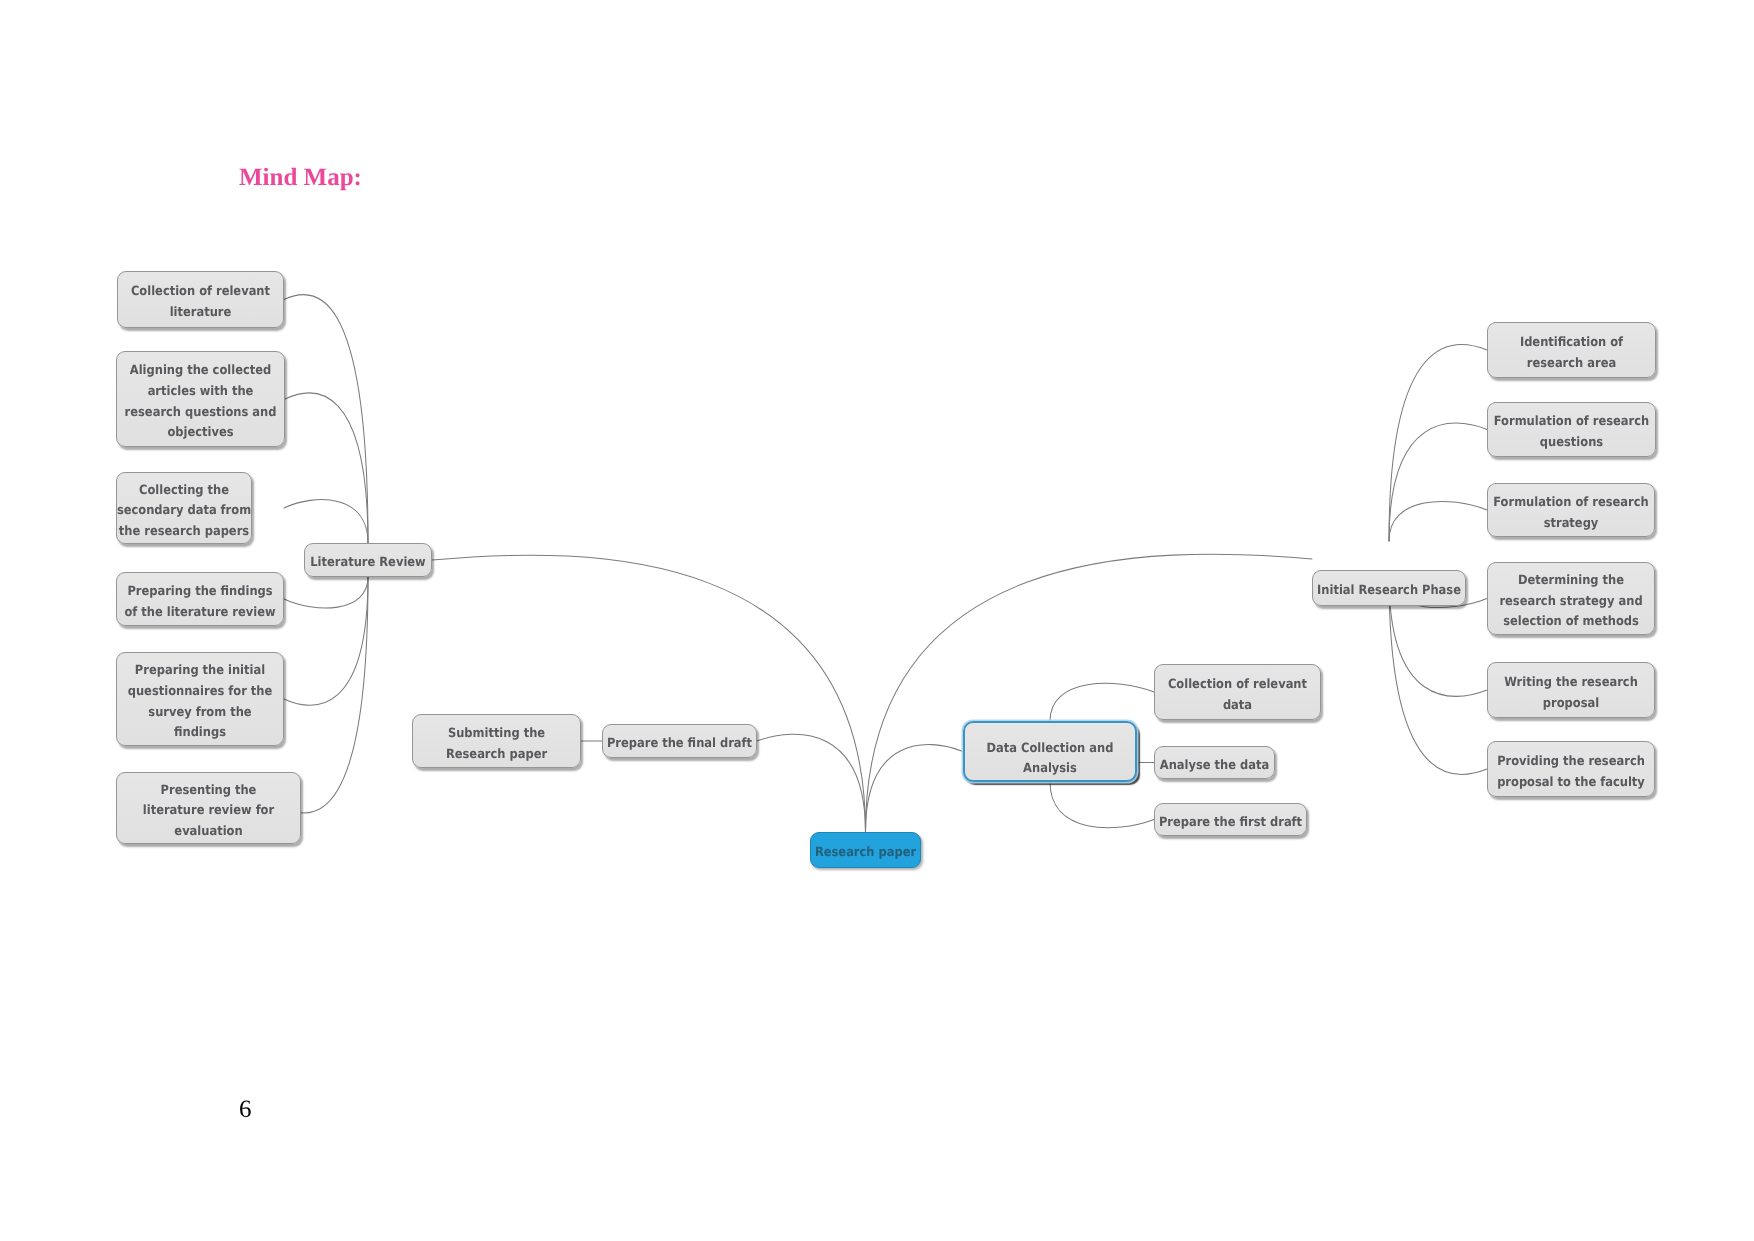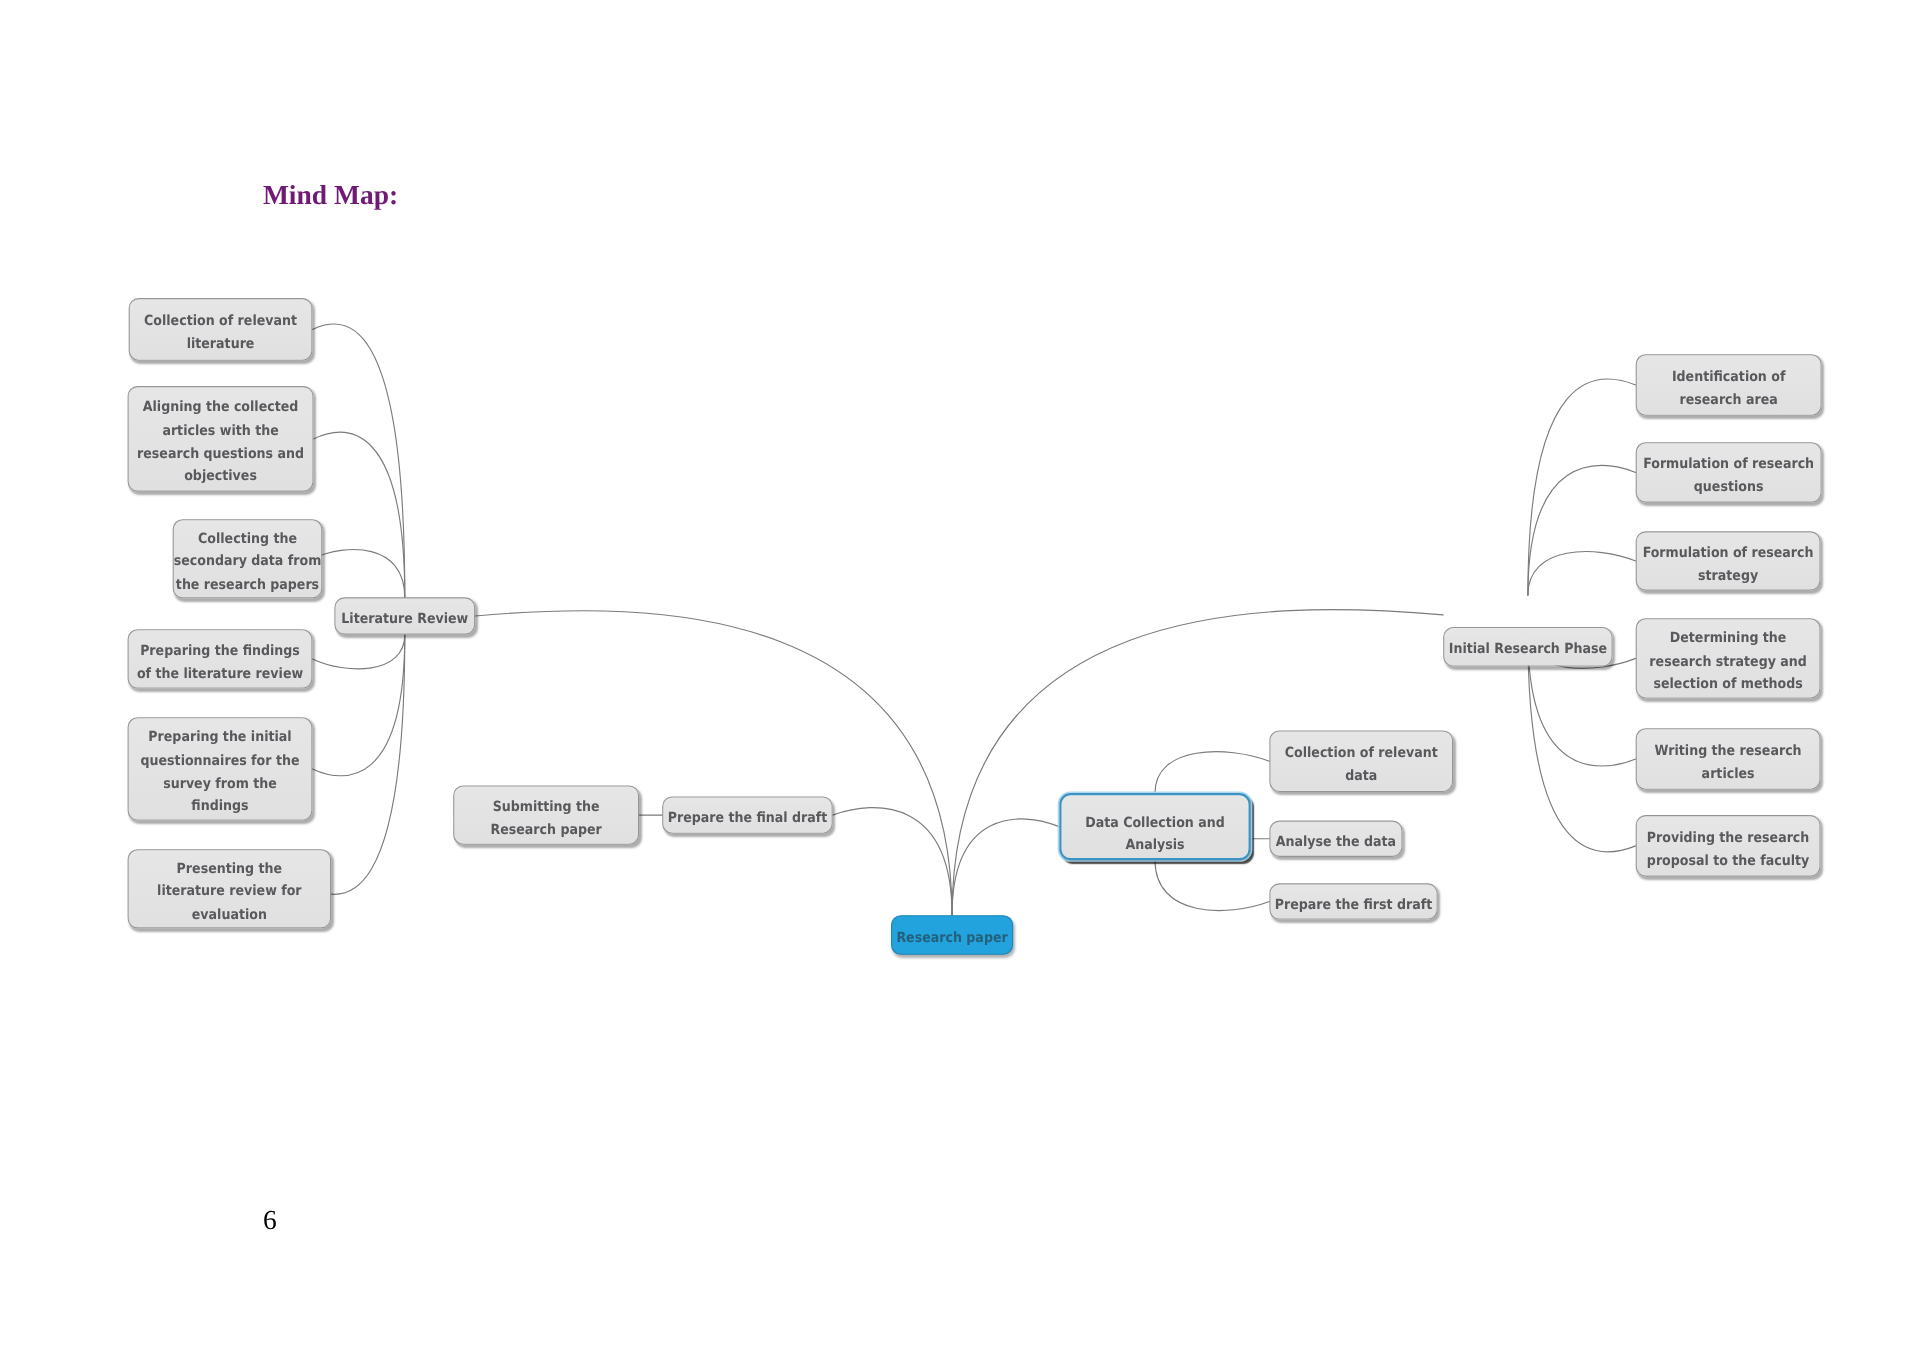--- a/index.html
+++ b/index.html
@@ -12,21 +12,21 @@
     position:relative;
   }
   #page { position:absolute; left:0; top:0; width:1754px; height:1241px; background:#fff; }
   #doc-title {
     position:absolute;
     left:239px; top:165px;
     font-family:"Liberation Serif", serif;
     font-weight:bold;
     font-size:25px;
     line-height:25px;
-    color:#701a75;
+    color:#ec4899;
     white-space:nowrap;
   }
   #page-number {
     position:absolute;
     left:239px; top:1097px;
     font-family:"Liberation Serif", serif;
     font-size:25px;
     line-height:25px;
     color:#000000;
   }
@@ -118,21 +118,21 @@
       </div>
     </div>
     <div class="mm-node" style="left: 116px; top: 351px; width: 169px; height: 96px;">
       <div class="mm-label">
         <span class="lbl">Aligning the collected</span>
         <span class="lbl">articles with the</span>
         <span class="lbl">research questions and</span>
         <span class="lbl">objectives</span>
       </div>
     </div>
-    <div class="mm-node" style="left: 116px; top: 472px; width: 136px; height: 72px; margin-left: 41px;">
+    <div class="mm-node" style="left: 116px; top: 472px; width: 136px; height: 72px;">
       <div class="mm-label">
         <span class="lbl">Collecting the</span>
         <span class="lbl">secondary data from</span>
         <span class="lbl">the research papers</span>
       </div>
     </div>
     <div class="mm-node" style="left: 116px; top: 652px; width: 168px; height: 94px;">
       <div class="mm-label">
         <span class="lbl">Preparing the initial</span>
         <span class="lbl">questionnaires for the</span>
@@ -179,21 +179,21 @@
     <div class="mm-node" style="left: 1487px; top: 562px; width: 168px; height: 73px;">
       <div class="mm-label">
         <span class="lbl">Determining the</span>
         <span class="lbl">research strategy and</span>
         <span class="lbl">selection of methods</span>
       </div>
     </div>
     <div class="mm-node" style="left: 1487px; top: 662px; width: 168px; height: 56px;">
       <div class="mm-label">
         <span class="lbl">Writing the research</span>
-        <span class="lbl">articles</span>
+        <span class="lbl">proposal</span>
       </div>
     </div>
     <div class="mm-node" style="left: 1487px; top: 741px; width: 168px; height: 56px;">
       <div class="mm-label">
         <span class="lbl">Providing the research</span>
         <span class="lbl">proposal to the faculty</span>
       </div>
     </div>
     <div class="mm-node selected" style="left: 963px; top: 721px; width: 174px; height: 61px; align-items: flex-end;">
       <div class="mm-label">

